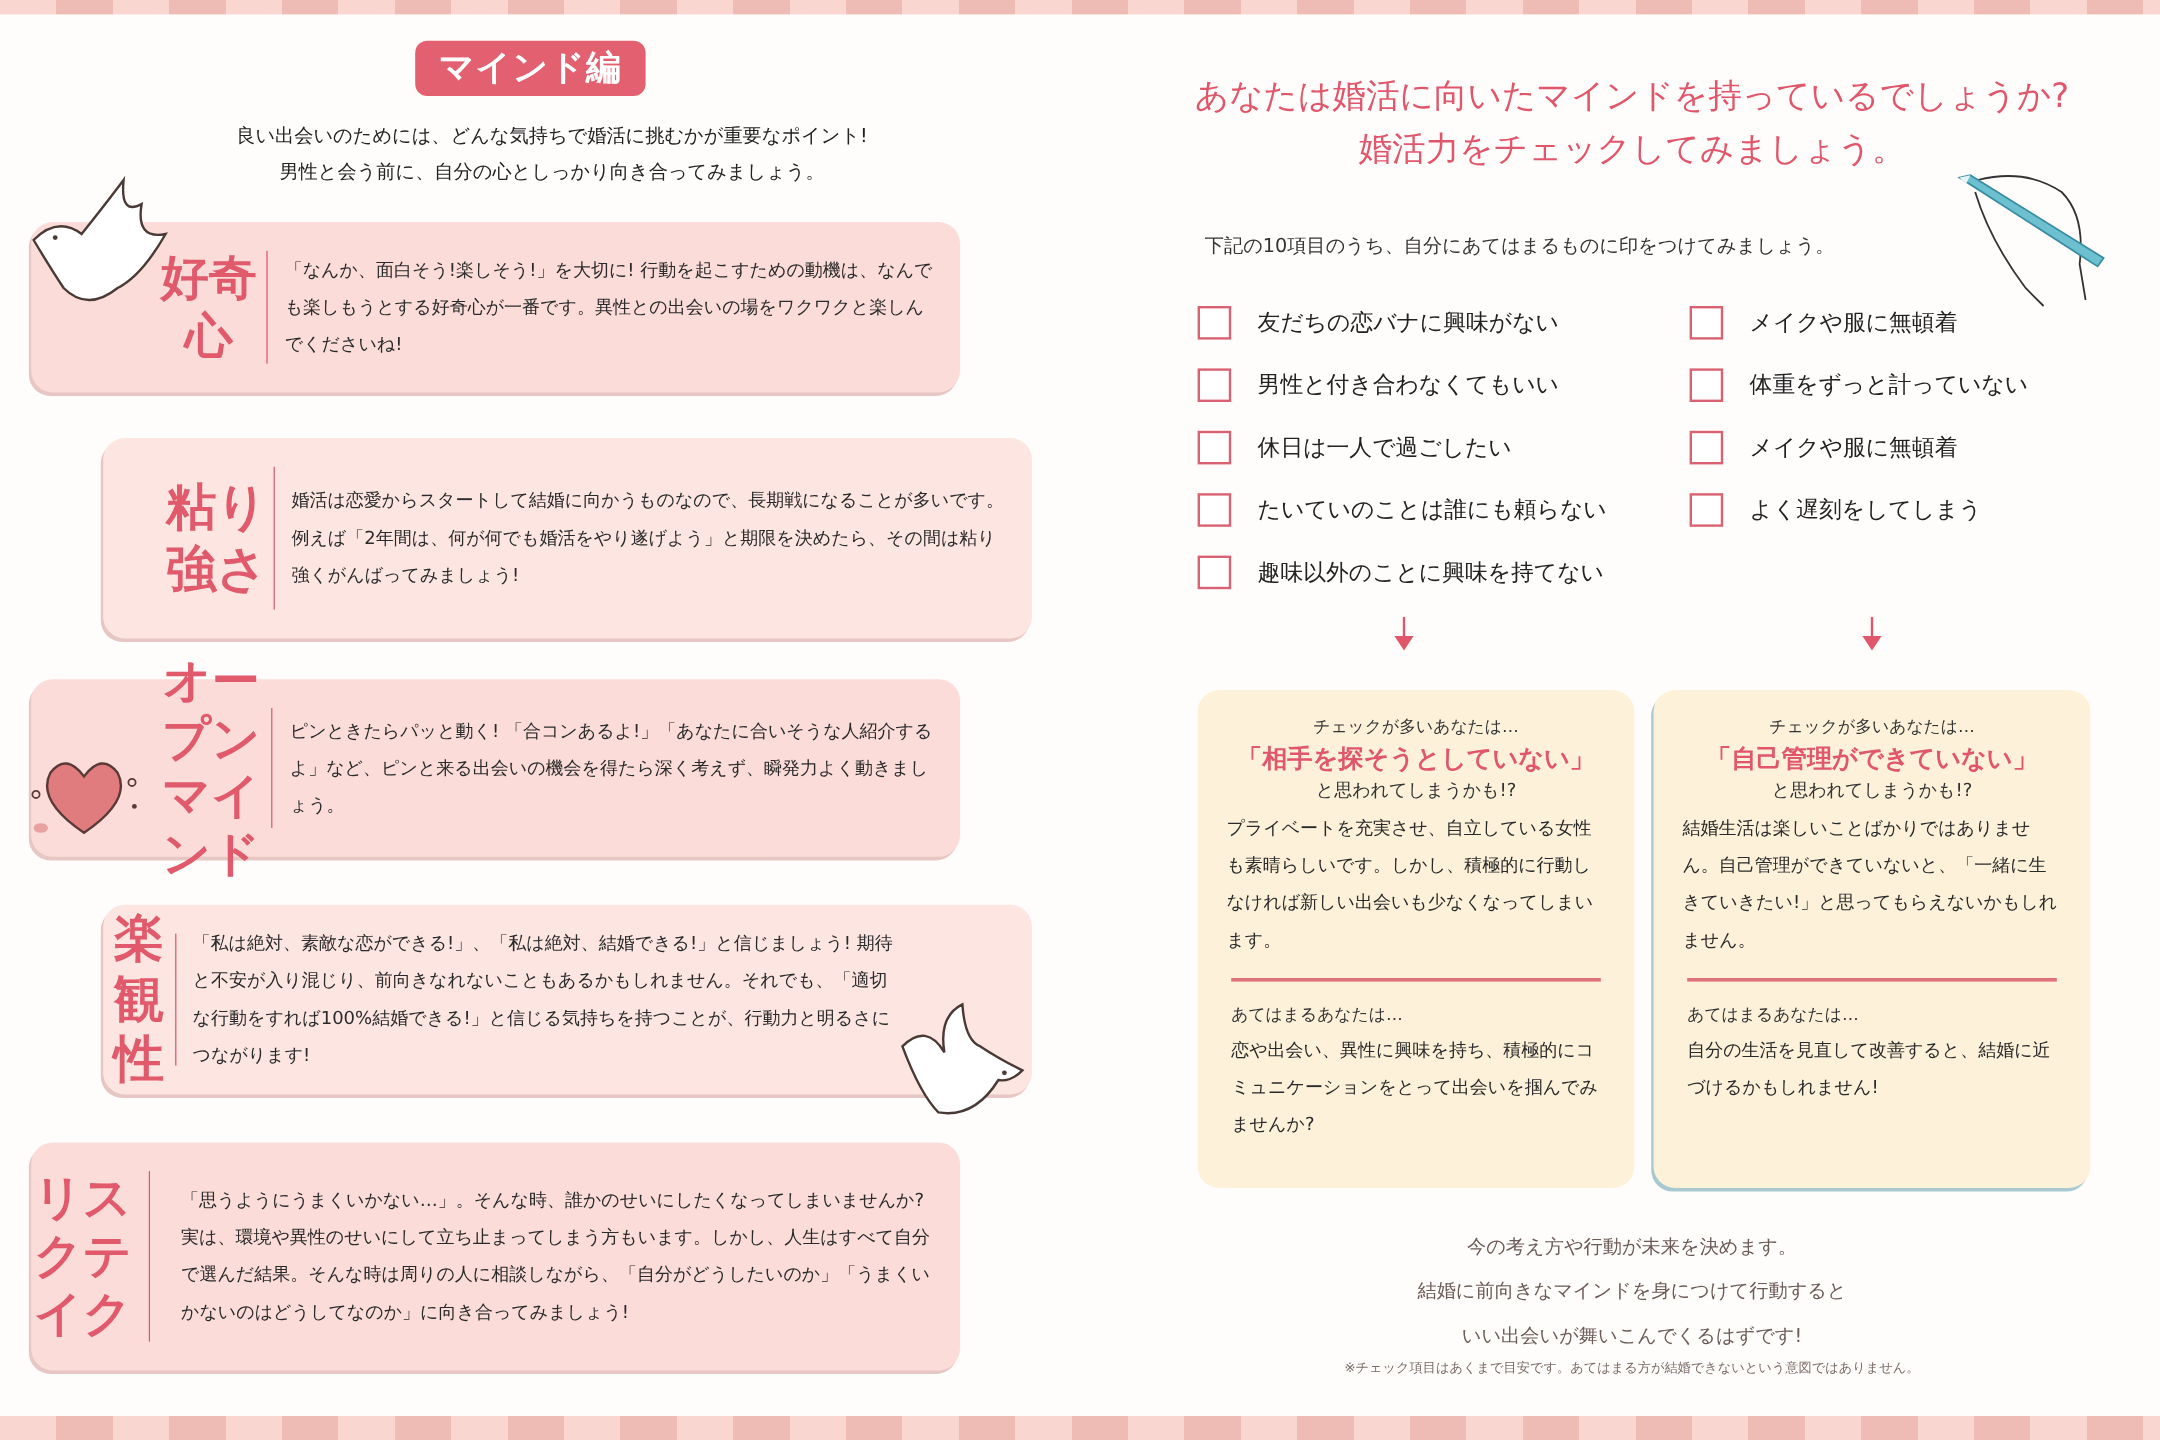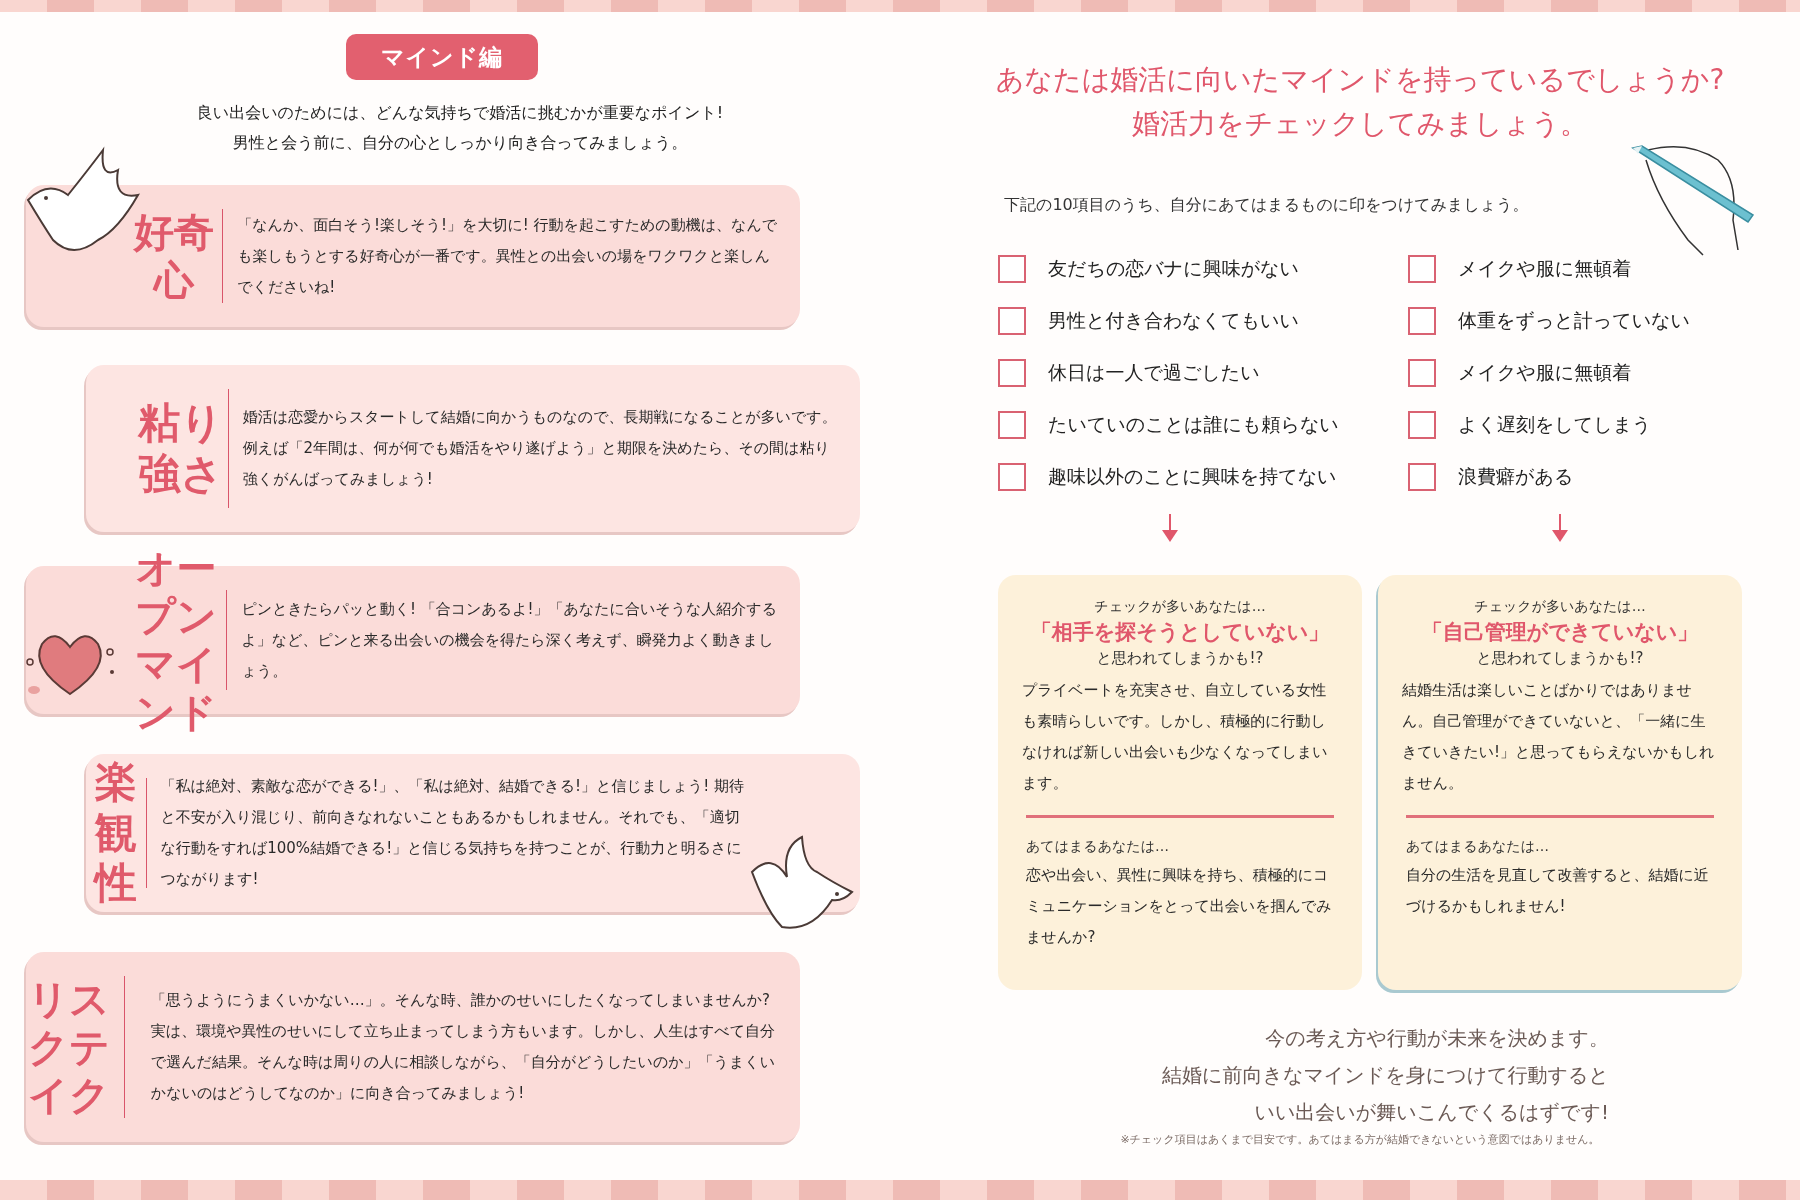--- a/index.html
+++ b/index.html
@@ -7,21 +7,21 @@
   body { position: relative; font-family: "DejaVu Sans", sans-serif; color: #2b2b2b; }
 
   .stripe { position: absolute; left: 0; width: 1800px; height: 16px;
     background: repeating-linear-gradient(90deg, #f9d6d0 0 47px, #efbbb5 47px 94px); }
   .stripe.top { top: 0; height: 12px; }
   .stripe.bottom { bottom: 0; height: 20px; }
 
   
   .badge { position: absolute; left: 346px; top: 34px; width: 192px; height: 46px;
     background: #e2606f; border-radius: 10px; color: #fff; font-weight: bold;
-    font-size: 23px; display: flex; align-items: center; justify-content: center; letter-spacing: 1px; }
+    font-size: 29px; display: flex; align-items: center; justify-content: center; letter-spacing: 1px; }
   .intro { position: absolute; left: 120px; top: 98px; width: 680px; text-align: center;
     font-size: 16px; line-height: 30px; color: #222; }
 
   .card { position: absolute; background: #fbdcd9; border-radius: 18px;
     box-shadow: -2px 3px 0 #e7c7c4; display: flex; align-items: center; }
   .card .title { color: #e05a6b; font-weight: bold; text-align: center; line-height: 1.2; }
   .card .divider { width: 3px; background: #d9556a; align-self: stretch; margin: 24px 0; }
   .card .body { font-size: 15px; line-height: 31px; color: #2a2a2a; padding: 0 18px 0 14px; }
 
   #card-0 { left: 26px; top: 185px; width: 774px; height: 142px; }
@@ -57,22 +57,22 @@
   .result.r0 { left: 998px; }
   .result.r1 { left: 1378px; box-shadow: -2px 3px 0 #a9c9d0; }
   .result .lead { font-size: 14px; color: #333; line-height: 22px; }
   .result .key { font-size: 21px; color: #e0576b; font-weight: bold; line-height: 30px; }
   .result .after { font-size: 15px; color: #333; line-height: 22px; margin-bottom: 6px; }
   .result .desc { font-size: 15px; line-height: 31px; text-align: left; color: #2a2a2a; }
   .result .sep { height: 3px; background: #e0707a; margin: 16px 4px 14px; }
   .result .sub-lead { font-size: 14px; text-align: left; line-height: 28px; color: #333; padding-left: 4px; }
   .result .sub-desc { font-size: 15px; text-align: left; line-height: 31px; color: #2a2a2a; padding-left: 4px; }
 
-  .closing { position: absolute; left: 1009px; top: 1020px; width: 600px; text-align: right;
-    color: #6b5a55; font-size: 20px; line-height: 37px; }
+  .closing { position: absolute; left: 1060px; top: 1020px; width: 600px; text-align: center;
+    color: #6b5a55; font-size: 16px; line-height: 37px; }
   .footnote { position: absolute; left: 1060px; top: 1132px; width: 600px; text-align: center;
     color: #7a6a64; font-size: 11px; }
 </style>
 </head>
 <body>
 
 <div class="stripe top"></div>
 
 <div class="badge">マインド編</div>
 <div class="intro">
@@ -175,24 +175,20 @@
       <span class="checkbox"></span>
       <span class="check-label">体重をずっと計っていない</span>
     </div>
   <div class="check-item">
       <span class="checkbox"></span>
       <span class="check-label">メイクや服に無頓着</span>
     </div>
   <div class="check-item">
       <span class="checkbox"></span>
       <span class="check-label">よく遅刻をしてしまう</span>
-    </div>
-  <div class="check-item">
-      <span class="checkbox"></span>
-      <span class="check-label">浪費癖がある</span>
     </div>
 </div>
 
 <svg class="arrow" style="left:1160px" viewBox="0 0 20 30">
   <line x1="10" y1="0" x2="10" y2="22" stroke="#e0576b" stroke-width="2"></line>
   <path d="M2 16 L10 28 L18 16 Z" fill="#e0576b"></path>
 </svg>
 <svg class="arrow" style="left:1550px" viewBox="0 0 20 30">
   <line x1="10" y1="0" x2="10" y2="22" stroke="#e0576b" stroke-width="2"></line>
   <path d="M2 16 L10 28 L18 16 Z" fill="#e0576b"></path>

